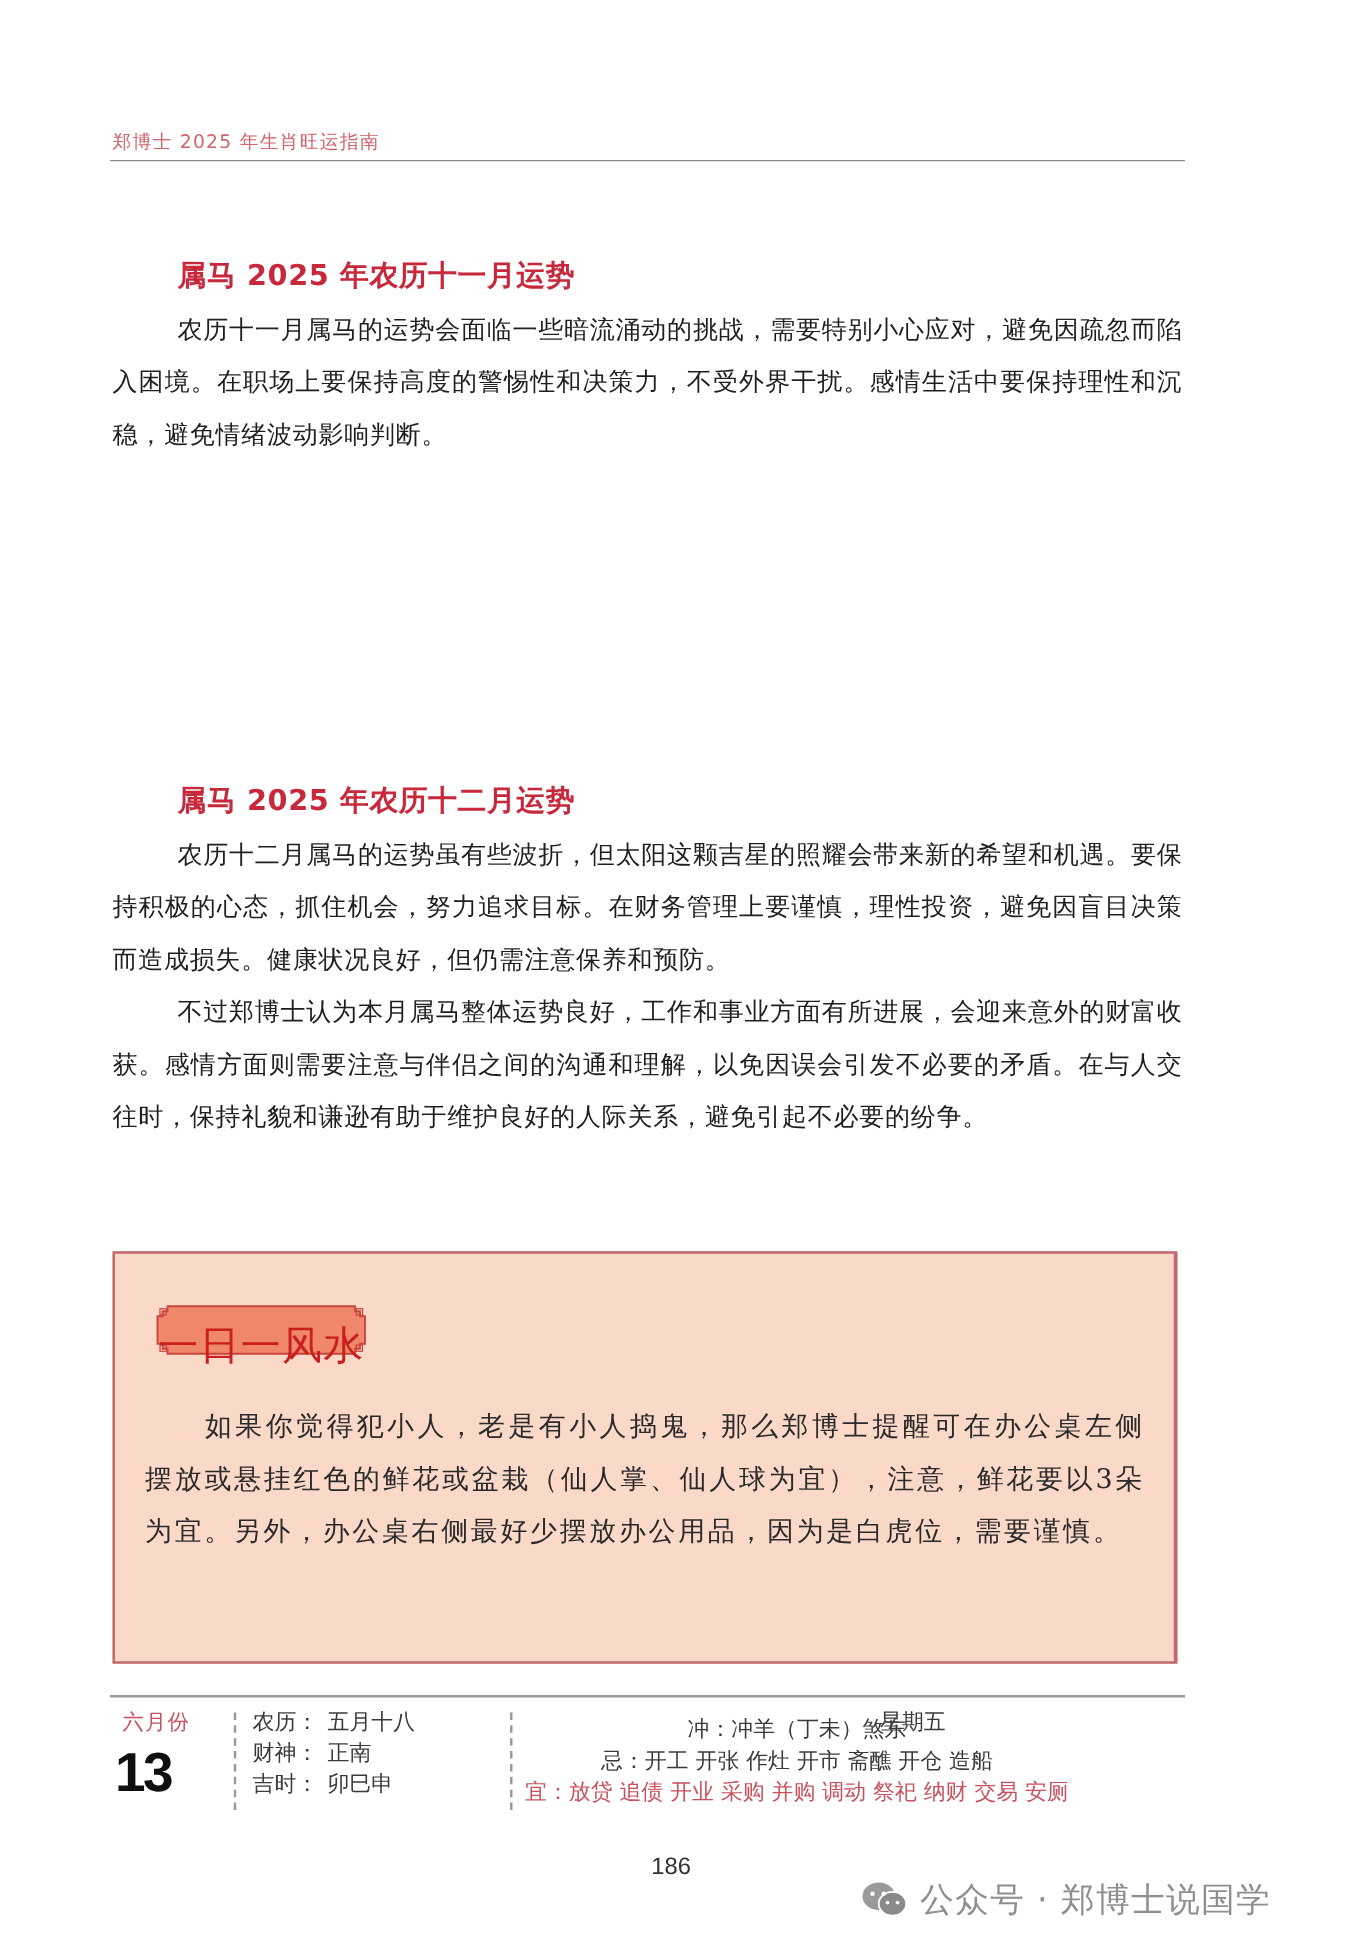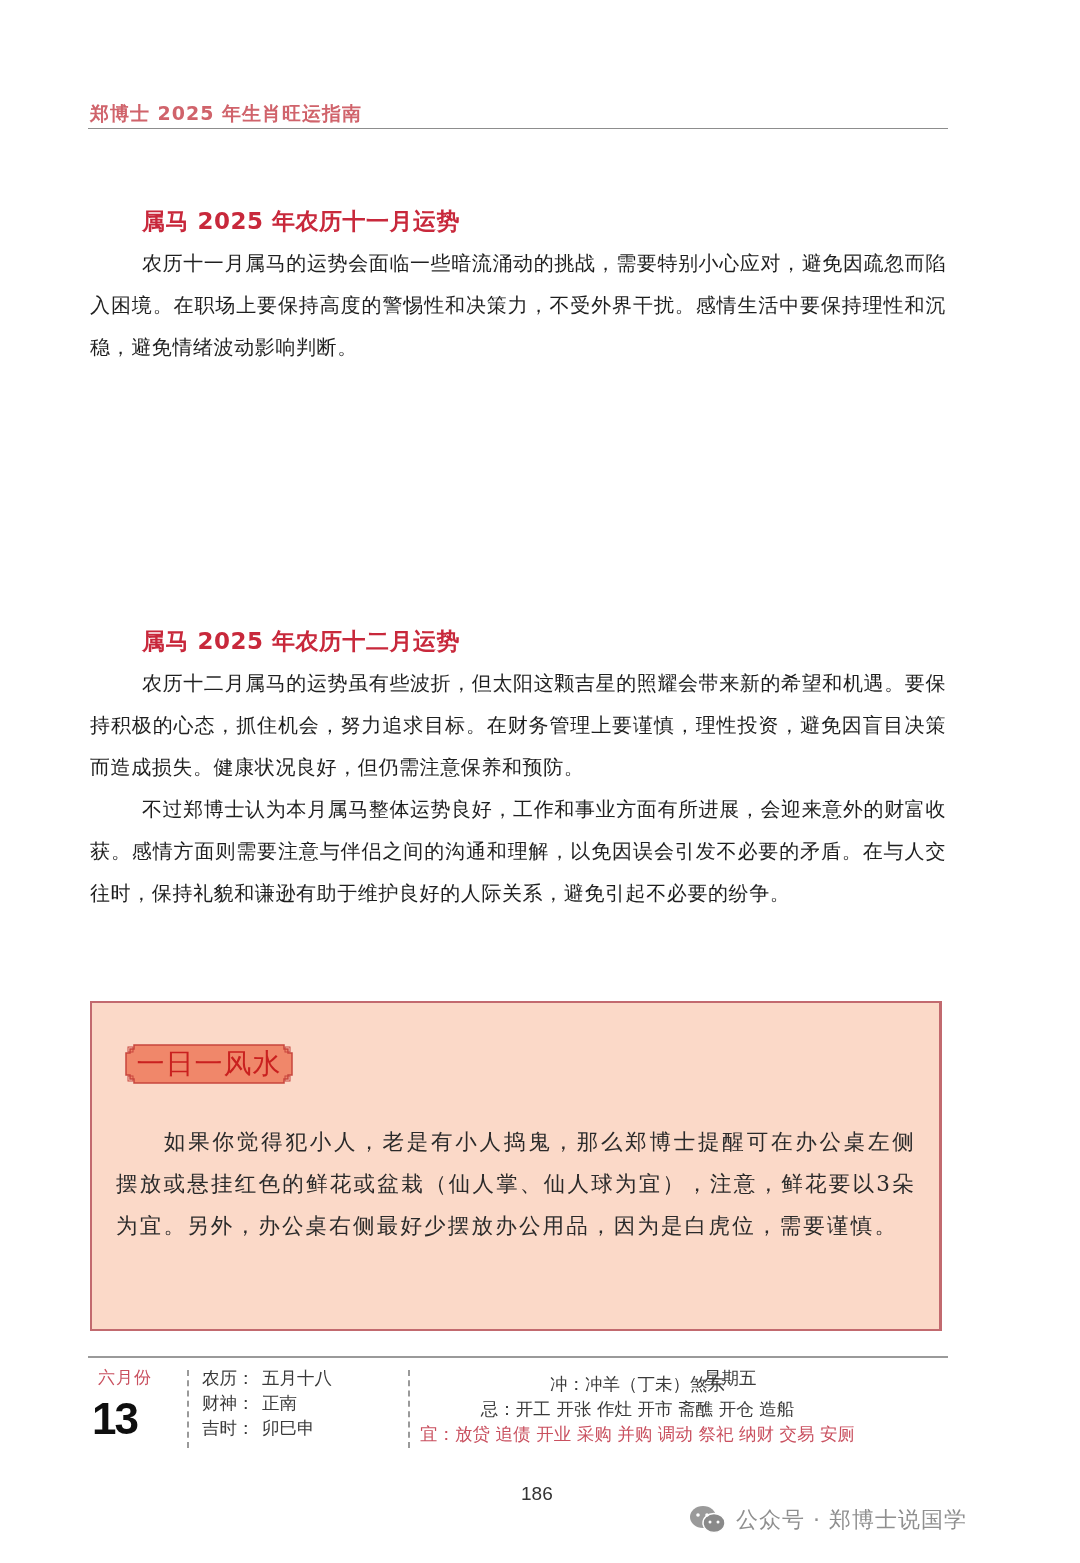--- a/index.html
+++ b/index.html
@@ -3,21 +3,21 @@
 <meta charset="utf-8">
 <style>
   html, body { margin: 0; padding: 0; background: #ffffff; }
   body {
     width: 1080px; height: 1563px; position: relative; overflow: hidden;
     font-family: "DejaVu Sans", "Liberation Sans", sans-serif;
     color: #1c1c1c;
   }
   .running-header {
     position: absolute; left: 90px; top: 100px; width: 858px;
-    font-size: 19px; font-weight: bold; color: #d0636b; letter-spacing: 1px;
+    font-size: 15px; font-weight: normal; color: #d0636b; letter-spacing: 1px;
     line-height: 26px;
   }
   .header-rule {
     position: absolute; left: 88px; top: 128px; width: 860px; height: 1px;
     background: #8d8d8d;
   }
   .section {
     position: absolute; left: 90px; width: 856px;
   }
   .section-title {
@@ -34,22 +34,22 @@
   .fengshui-box {
     position: absolute; left: 90px; top: 1001px; width: 852px; height: 330px;
     background: #fbd9c8; border: 2px solid #c26a6f; border-right-width: 3px;
     box-sizing: border-box;
   }
   .badge {
     position: absolute; left: 32px; top: 36px; width: 170px; height: 50px;
   }
   .badge svg { position: absolute; left: 0; top: 0; }
   .badge-label {
-    position: absolute; left: 0; top: 0; width: 170px; height: 50px;
-    line-height: 50px; text-align: center; font-size: 28px; color: #c9201f;
+    position: absolute; left: 0; top: 12px; width: 170px; height: 50px;
+    line-height: 50px; text-align: center; font-size: 32px; color: #c9201f;
     letter-spacing: 1px;
   }
   .fengshui-text {
     position: absolute; left: 24px; top: 118px; width: 800px;
     margin: 0; font-family: "DejaVu Serif", "Liberation Serif", serif;
     font-size: 21.5px; line-height: 42px; text-indent: 48px; color: #2a2a2a;
     letter-spacing: 2.2px; text-align: justify;
   }
 
   .footer-rule {
@@ -78,21 +78,21 @@
   .cal-col2 { position: absolute; left: 330px; top: 8px; text-align: center; }
   .cal-row.yi { color: #c9505f; }
   .weekday { position: absolute; left: 614px; top: 2px; font-size: 17.5px; line-height: 25px; color: #3a3a3a; }
 
   .page-number {
     position: absolute; left: 521px; top: 1483px; font-size: 19px; color: #333;
     font-family: "Liberation Sans", sans-serif;
   }
   .watermark {
     position: absolute; left: 688px; top: 1500px; height: 40px;
-    display: flex; align-items: center; color: #8f8f8f; font-size: 22px; letter-spacing: 1px;
+    display: flex; align-items: center; color: #8f8f8f; font-size: 27px; letter-spacing: 1px;
   }
   .watermark svg { margin-right: 8px; }
 </style>
 </head>
 <body>
 
 <div class="running-header">郑博士 2025 年生肖旺运指南</div>
 <div class="header-rule"></div>
 
 <div class="section" id="sec1">

